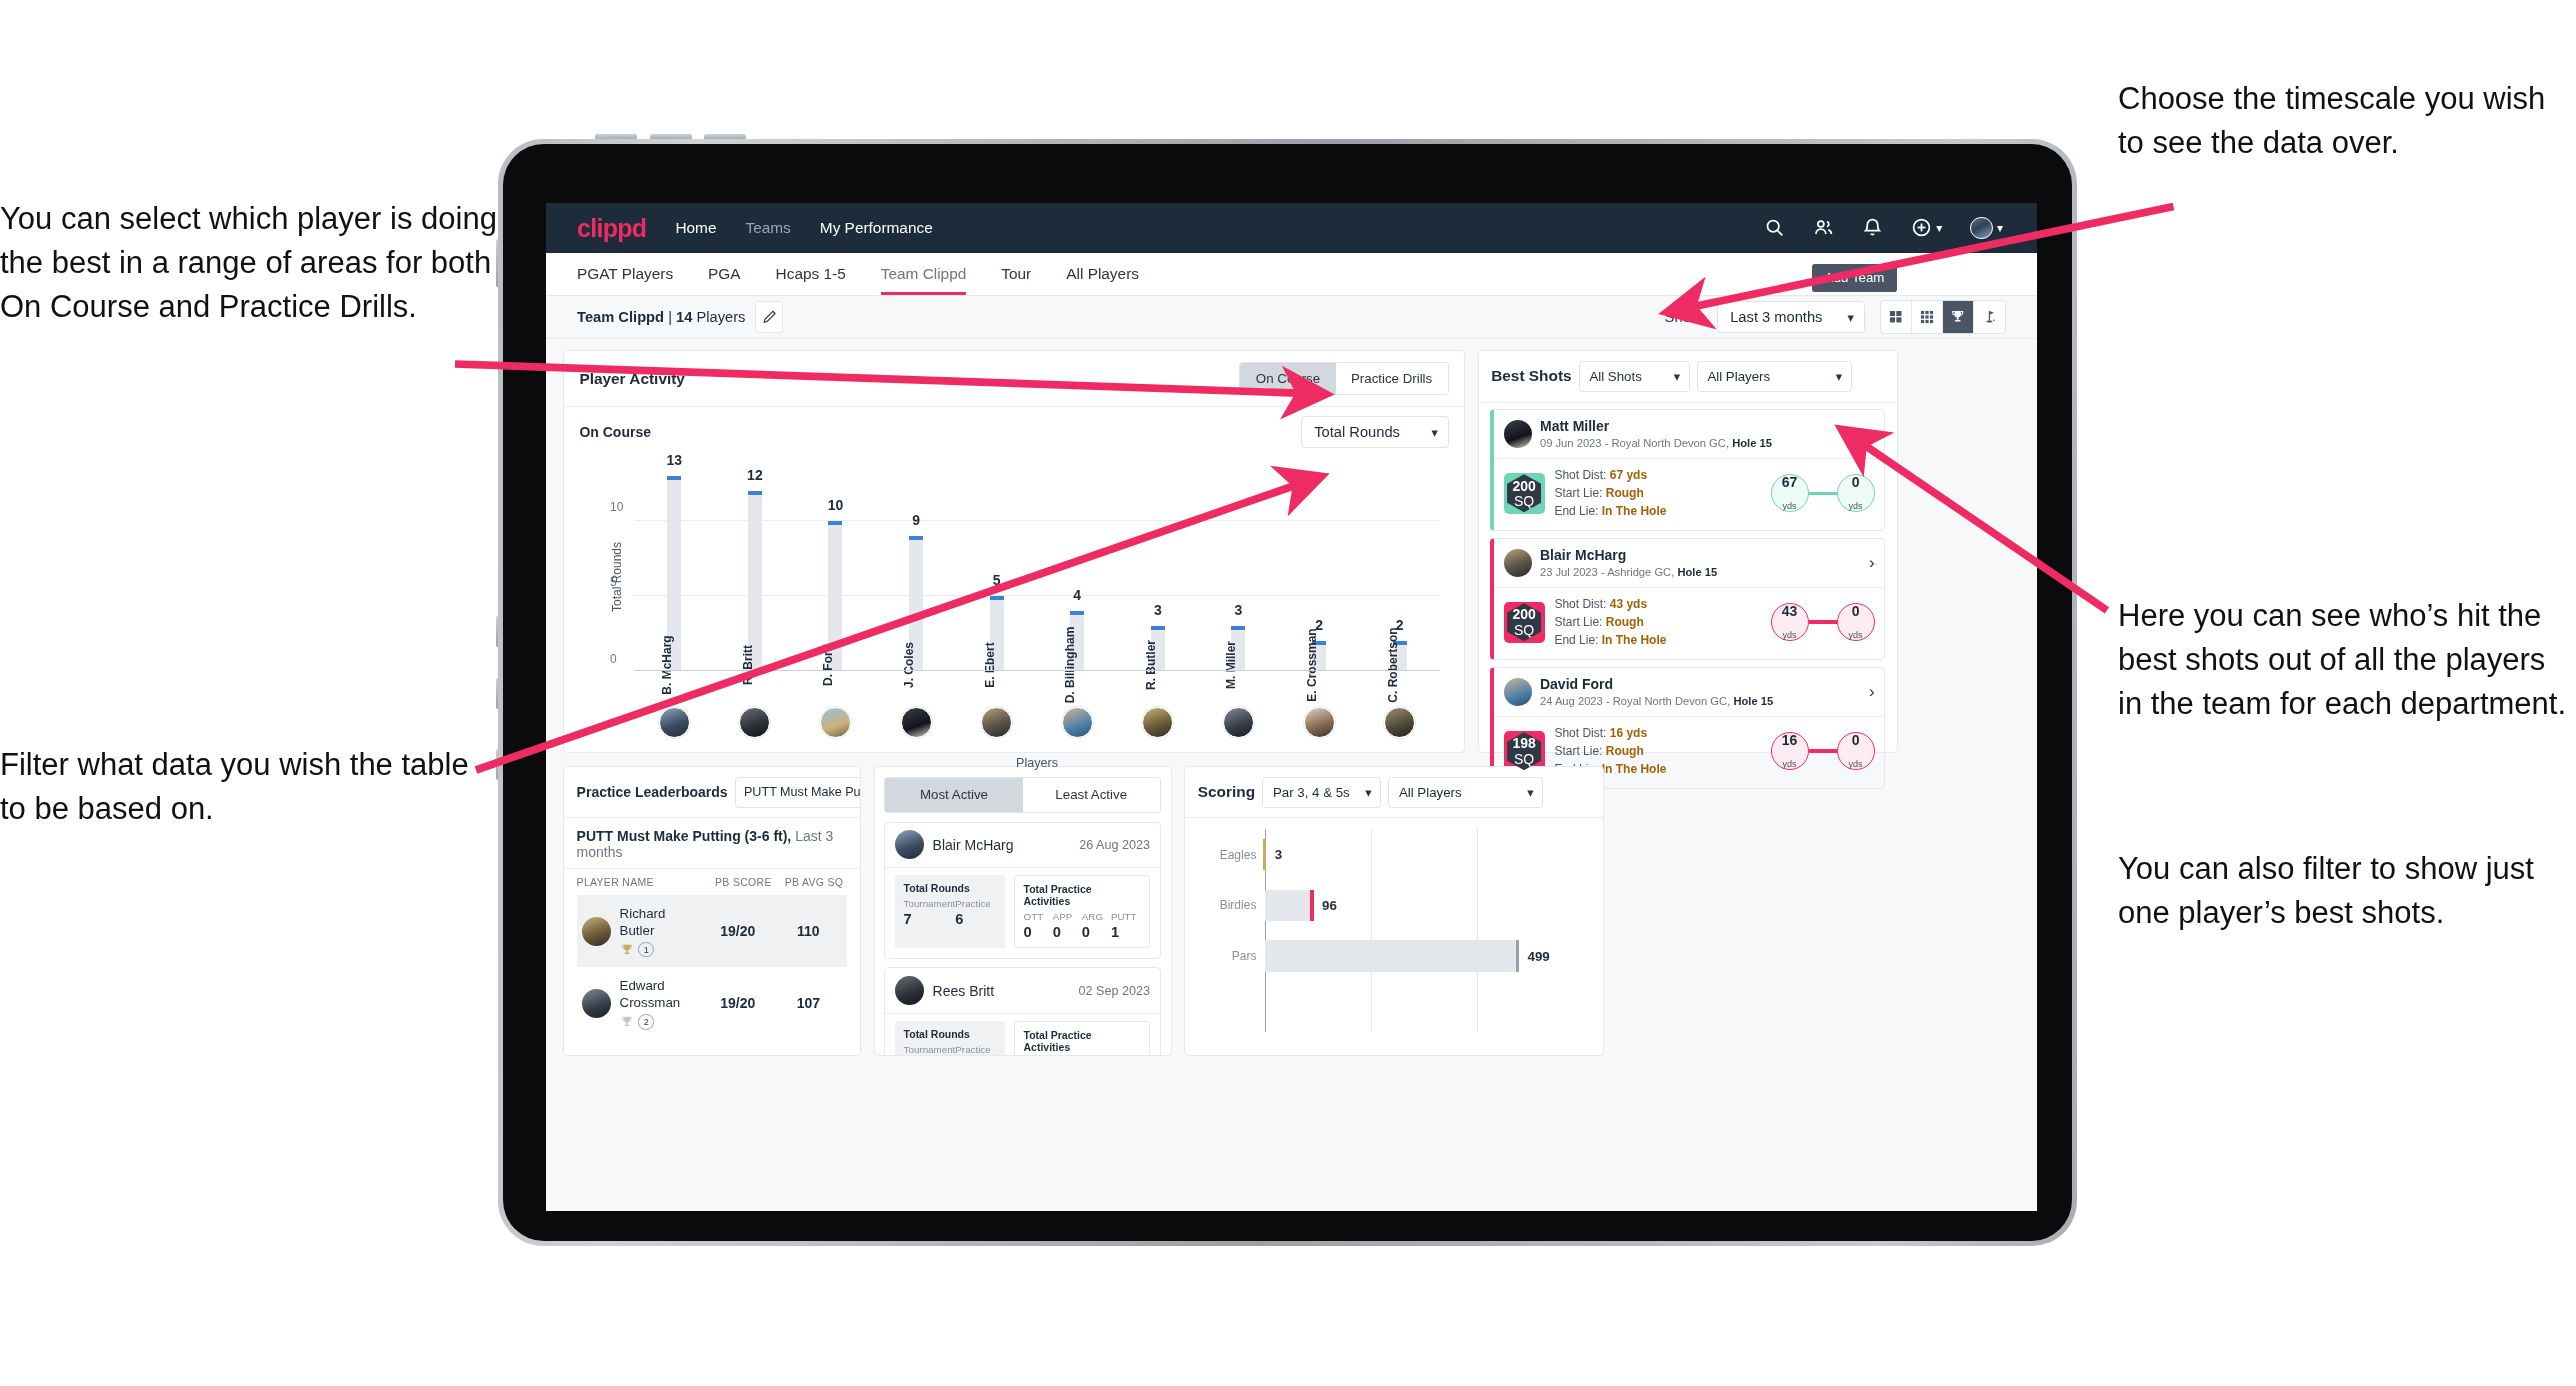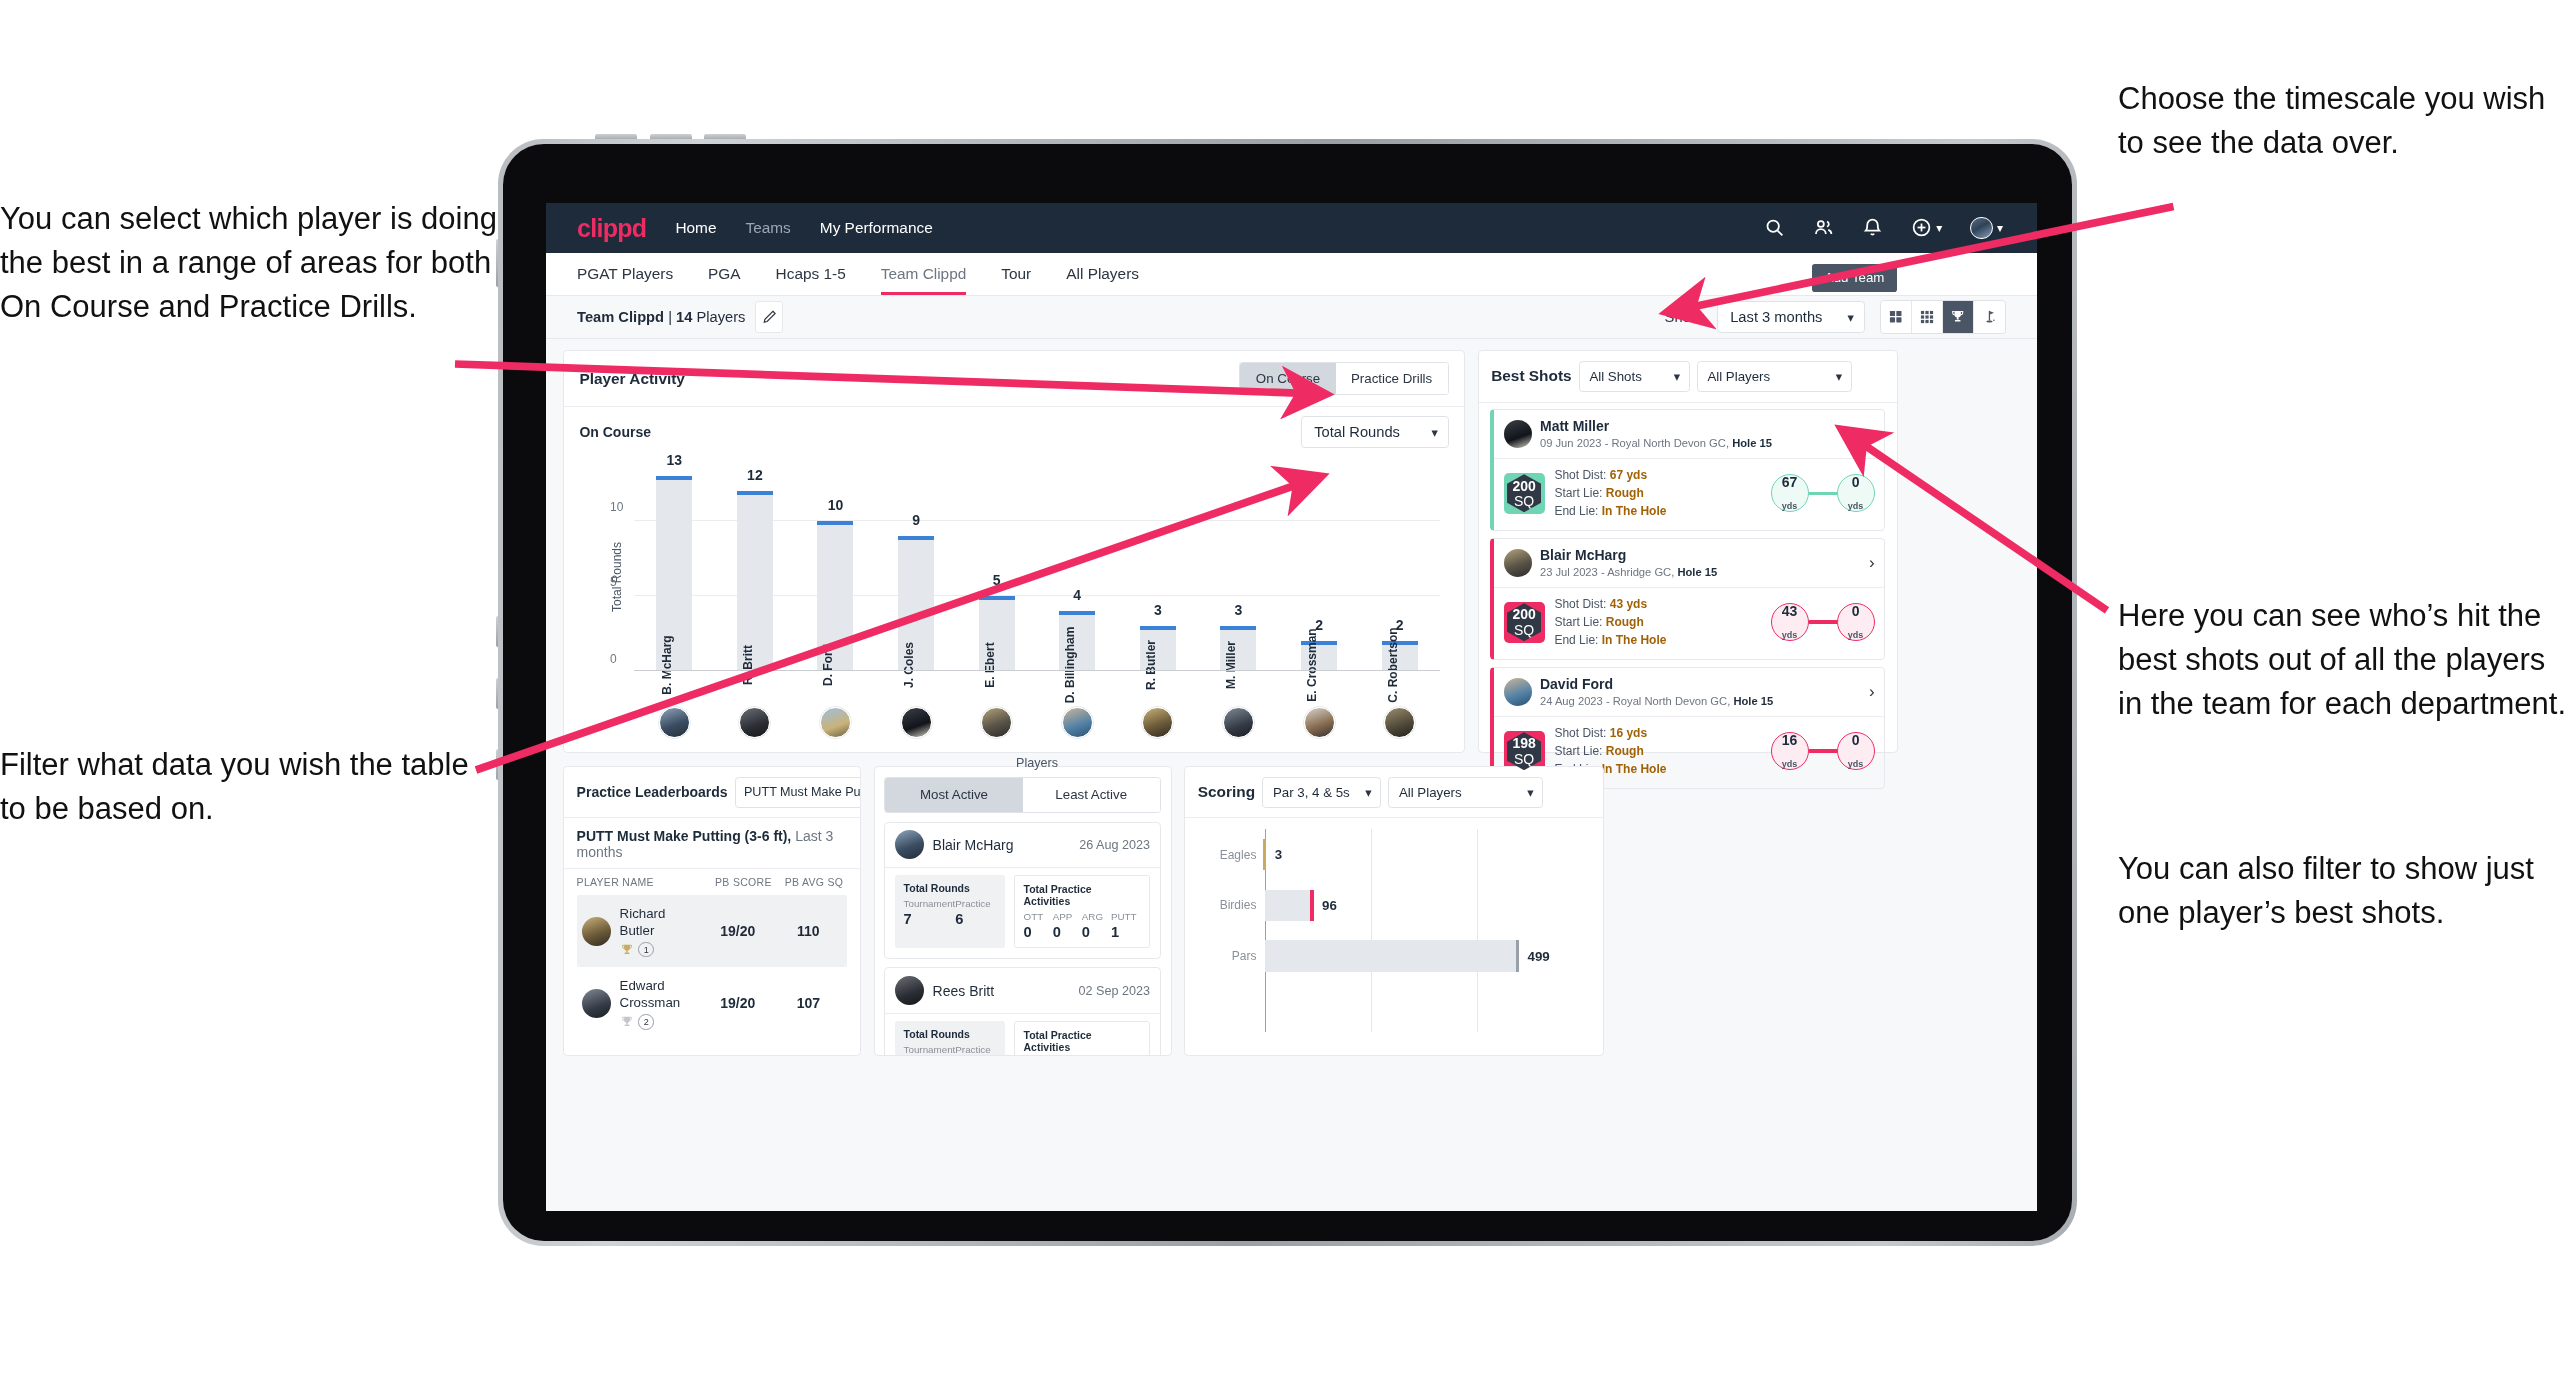--- a/index.html
+++ b/index.html
@@ -150,21 +150,21 @@
   #ylabel {
     position:absolute; left: -5.6px; top: 50%;
     transform: translateY(-50%) rotate(-90deg); transform-origin: center;
     font-size: 12px; color: #4a5565; white-space: nowrap;
   }
   #plot { position:absolute; left: 46px; right: 0; top: 0; bottom: 21px; }
   .gridline { position:absolute; left: 0; right: 0; height:0.7px; background:#ececf0; }
   .ytick { position:absolute; left: -24px; font-size:12px; color:#6d7681; transform: translateY(-50%); }
   #bars { position:absolute; left:0; right:0; bottom:0; top:0; display:flex; align-items:flex-end; }
   .barslot { flex:1; display:flex; flex-direction:column; align-items:center; justify-content:flex-end; height:100%; position:relative; }
-  .bar { width: 36px; background:#e4e7eb; position:relative; }
+  .bar { width: 14px; background:#e4e7eb; position:relative; }
   .bar .cap { position:absolute; left:0; right:0; top:0; height:4.2px; background:#3b82d6; }
   .bar .vlabel { position:absolute; left:50%; transform:translateX(-50%); top:-24px; font-size:14px; font-weight:700; color:#1e2b3a; }
   .bar .namelab {
     position:absolute; left:50%; bottom:5.6px;
     transform: translateX(-50%) rotate(-90deg); transform-origin: center bottom;
     font-size:12px; font-weight:700; color:#1e2b3a; white-space:nowrap;
   }
   #xaxis { position:absolute; left:46px; right:0; bottom:21px; height:0.7px; background:#c9ccd1; }
   #avatars { position:absolute; left:46px; right:0; bottom:-46px; display:flex; }
   .aslot { flex:1; display:flex; justify-content:center; }
@@ -201,21 +201,21 @@
   .hexb .n { font-size:14px; font-weight:700; }
   .hexb .u { font-size:14px; margin-top:1.4px; }
   .shot-stats { font-size:12px; color:#4a5565; line-height:1.52; }
   .shot-stats b { color:#a16207; font-weight:700; }
   .dist-vis { margin-left:auto; display:flex; align-items:center; }
   .dcirc {
     width:38px; height:38px; border-radius:50%; border:1.4px solid;
     display:flex; flex-direction:column; align-items:center; justify-content:center; line-height:1;
   }
   .dcirc .n { font-size:14px; font-weight:700; color:#1e2b3a; }
-  .dcirc .u { font-size:9px; color:#4a5565; margin-top:13px;font-weight:bold; }
+  .dcirc .u { font-size:9px; color:#4a5565; margin-top:13px; }
   .dline { width:28px; height:3.5px; }
 
   
   #lb-card { width: 298px; height: 290px; overflow:hidden; }
   #lb-head { display:flex; align-items:center; padding:9.8px 12.6px; gap:7px; }
   #lb-sel { width:153px; height:31px; font-size:12.6px; padding:0 7px 0 8.4px; }
   #lb-subtitle { padding: 9.8px 12.6px 8.4px 12.6px; font-size:14px; color:#6d7681; }
   #lb-subtitle b { color:#1e2b3a; font-weight:700; }
   #lb-table { padding: 0 12.6px; }
   .lb-hrow { display:flex; padding: 7px 0; font-size:10.5px; color:#6d7681; letter-spacing:0.3px; }

